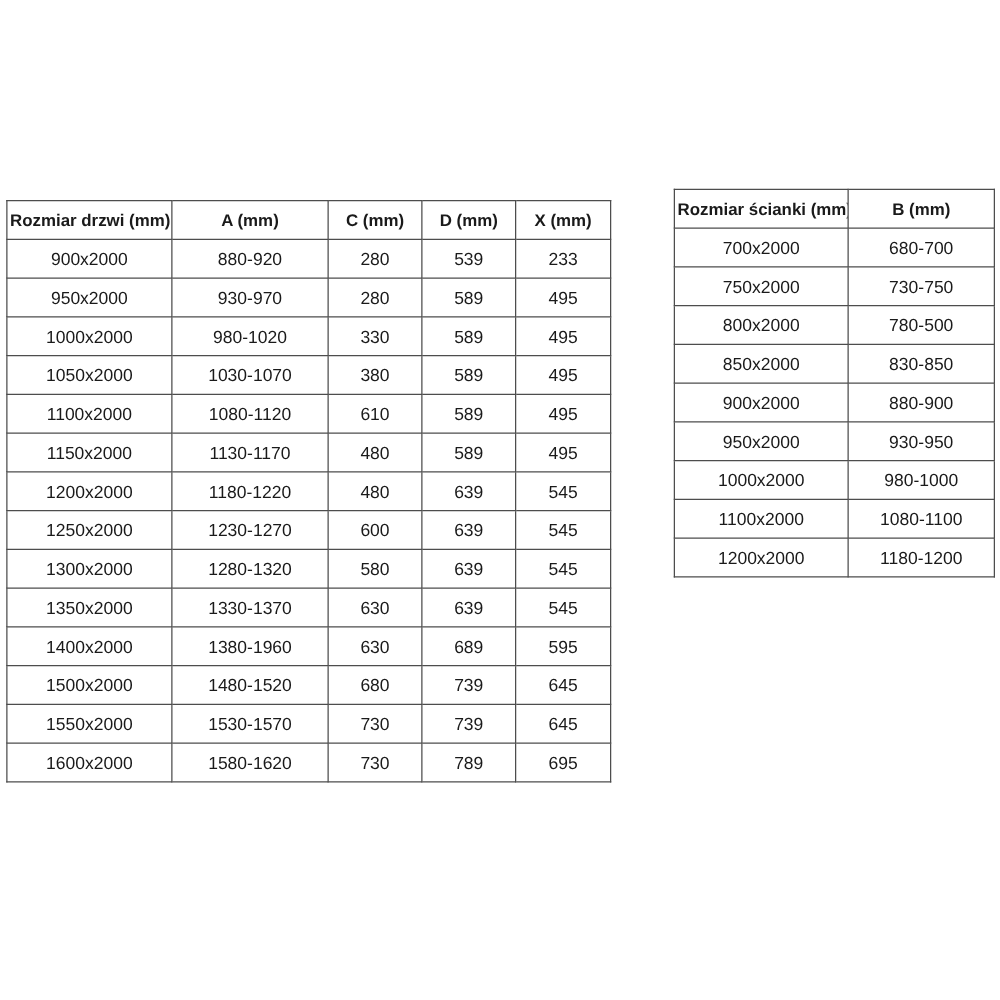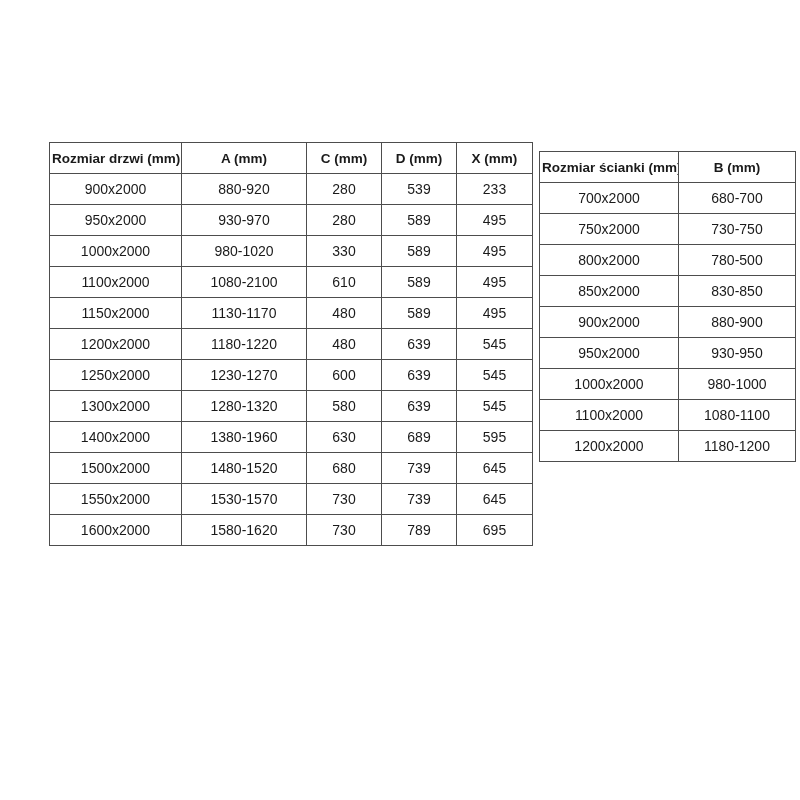--- a/index.html
+++ b/index.html
@@ -30,23 +30,22 @@
     padding: 0 2px;
     overflow: hidden;
     white-space: nowrap;
   }
   table.tbl th {
     font-weight: bold;
     font-size: 13.5px;
   }
   .tbl-doors {
     left: 5px;
-    top: 142px;
+    top: 160px;
     width: 483px;
-    margin-left: 44px;
   }
   .tbl-walls {
     left: 539px;
     top: 151px;
     width: 256px;
   }
 </style>
 </head>
 <body>
 
@@ -85,22 +84,29 @@
           <td>495</td>
         </tr>
         <tr>
           <td>1000x2000</td>
           <td>980-1020</td>
           <td>330</td>
           <td>589</td>
           <td>495</td>
         </tr>
         <tr>
+          <td>1050x2000</td>
+          <td>1030-1070</td>
+          <td>380</td>
+          <td>589</td>
+          <td>495</td>
+        </tr>
+        <tr>
           <td>1100x2000</td>
-          <td>1080-2100</td>
+          <td>1080-1120</td>
           <td>610</td>
           <td>589</td>
           <td>495</td>
         </tr>
         <tr>
           <td>1150x2000</td>
           <td>1130-1170</td>
           <td>480</td>
           <td>589</td>
           <td>495</td>
@@ -116,20 +122,27 @@
           <td>1250x2000</td>
           <td>1230-1270</td>
           <td>600</td>
           <td>639</td>
           <td>545</td>
         </tr>
         <tr>
           <td>1300x2000</td>
           <td>1280-1320</td>
           <td>580</td>
+          <td>639</td>
+          <td>545</td>
+        </tr>
+        <tr>
+          <td>1350x2000</td>
+          <td>1330-1370</td>
+          <td>630</td>
           <td>639</td>
           <td>545</td>
         </tr>
         <tr>
           <td>1400x2000</td>
           <td>1380-1960</td>
           <td>630</td>
           <td>689</td>
           <td>595</td>
         </tr>

